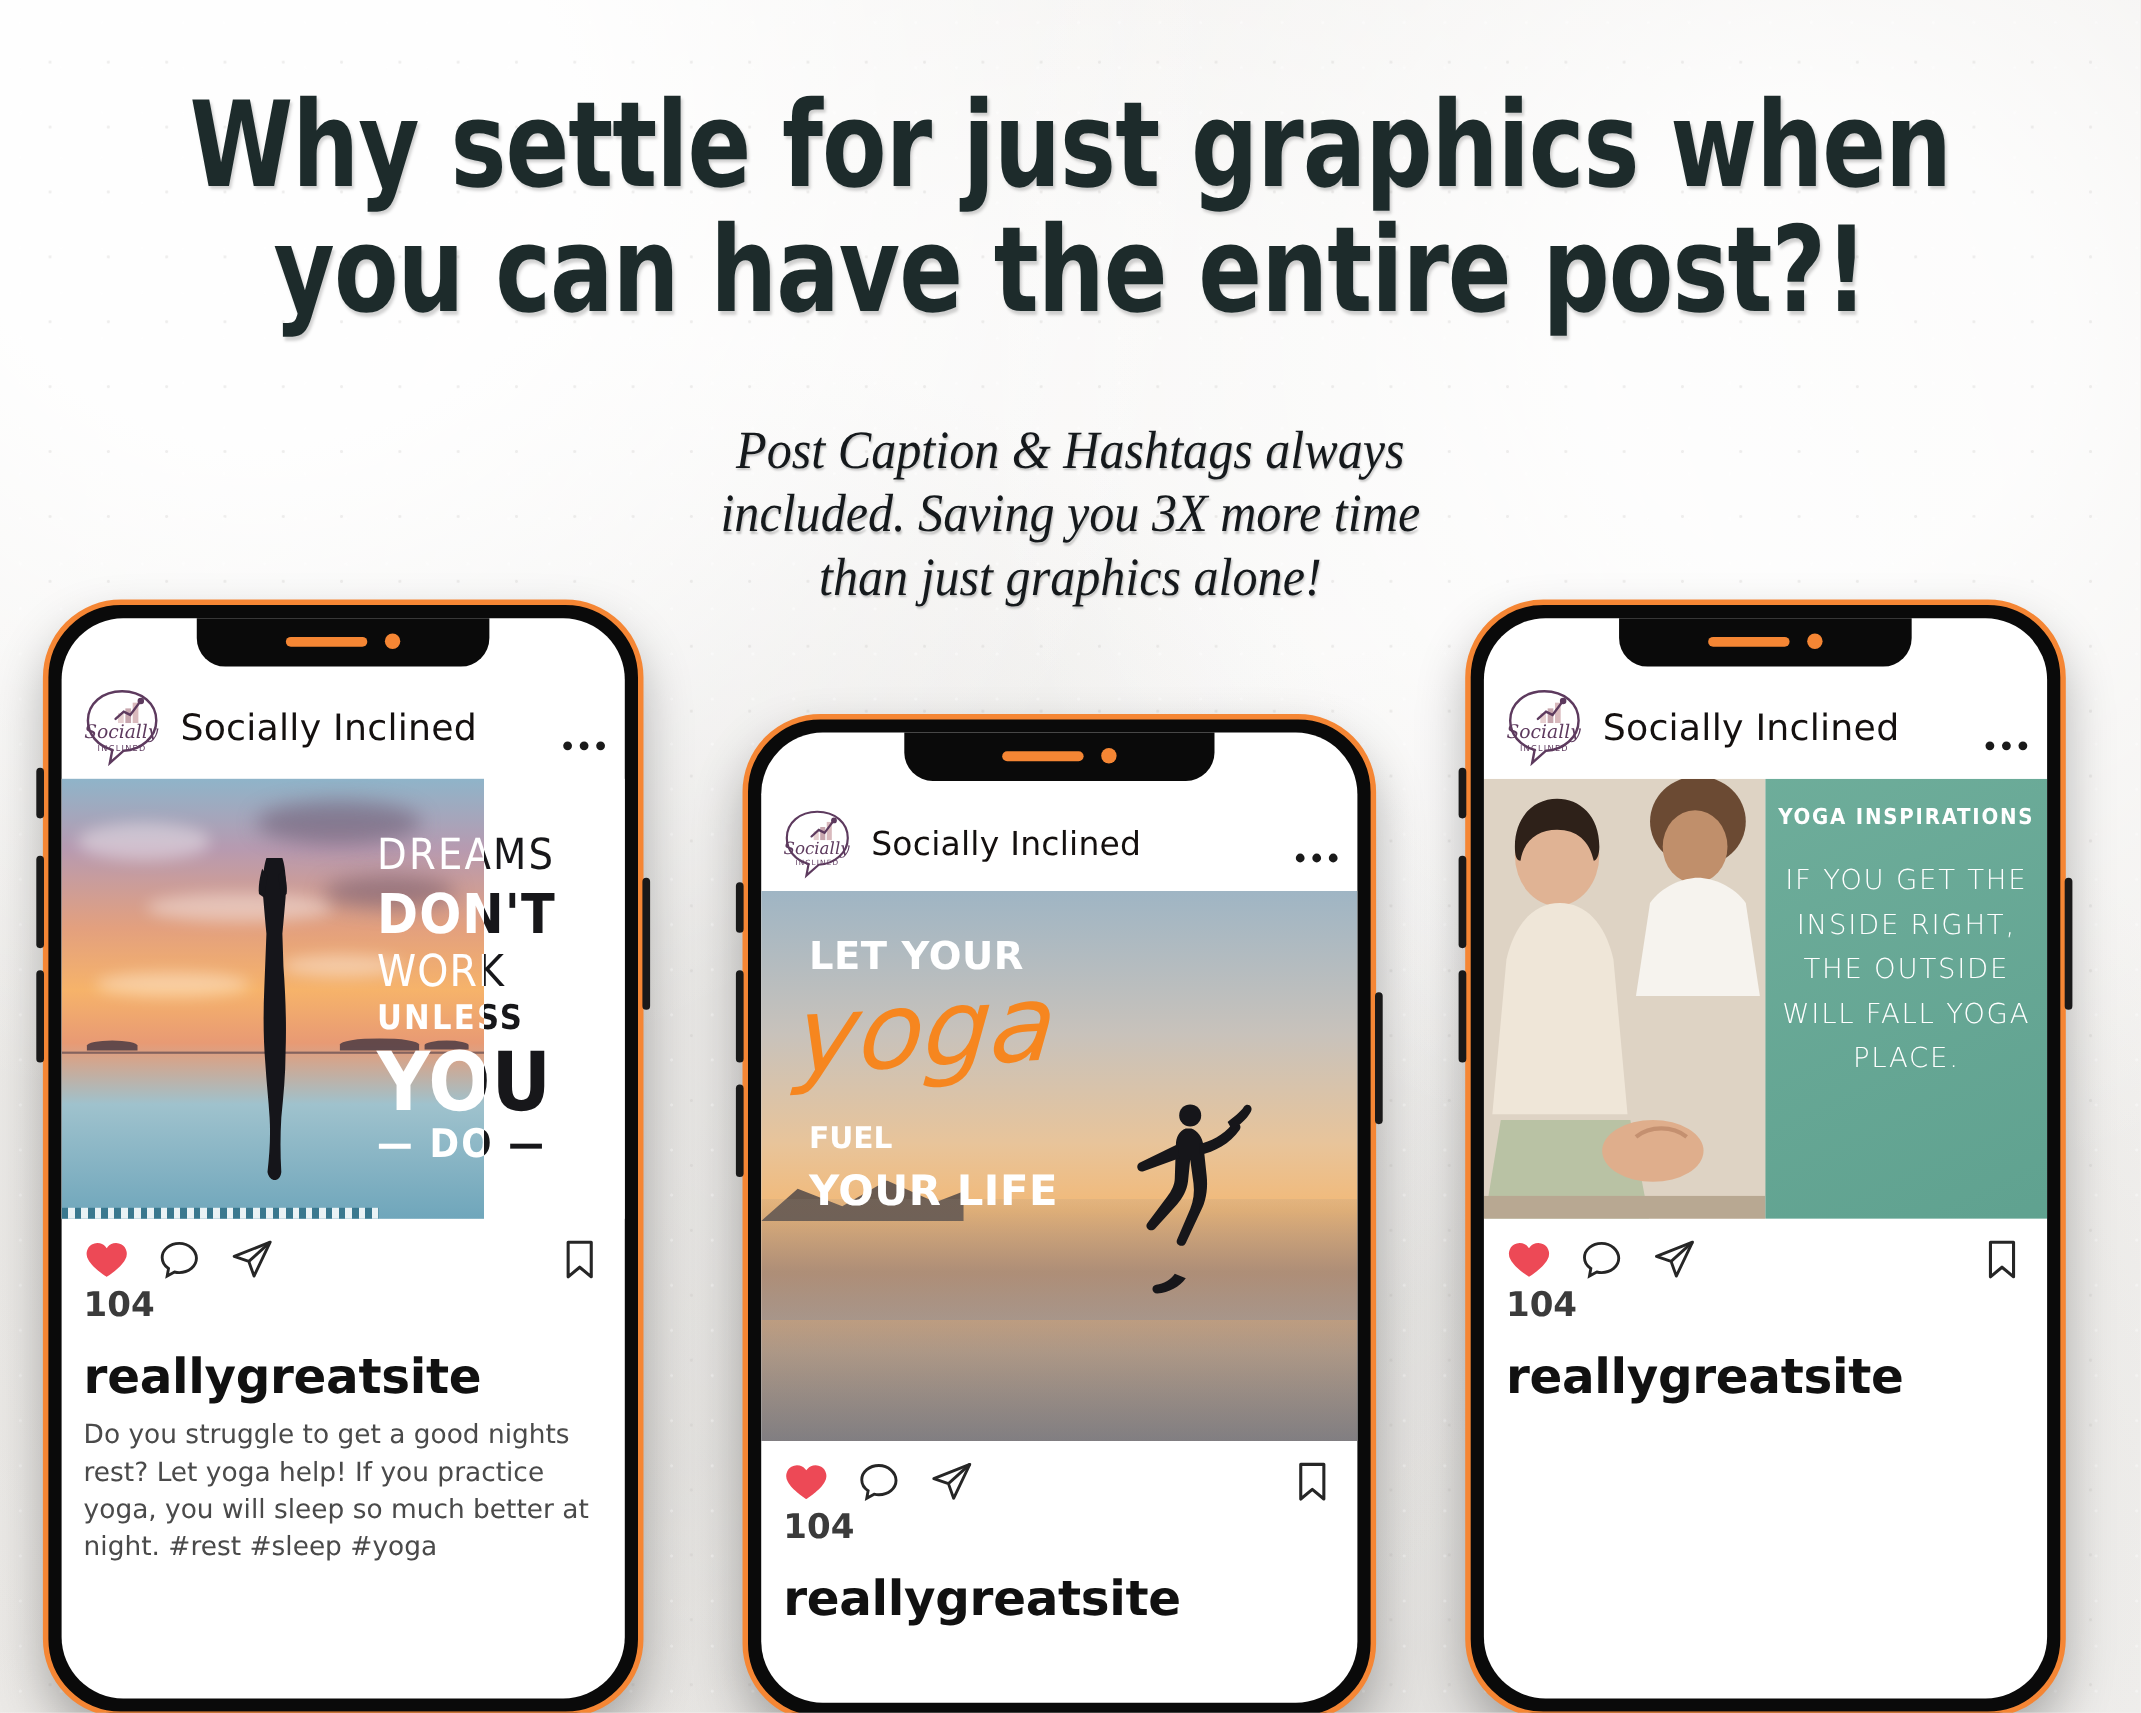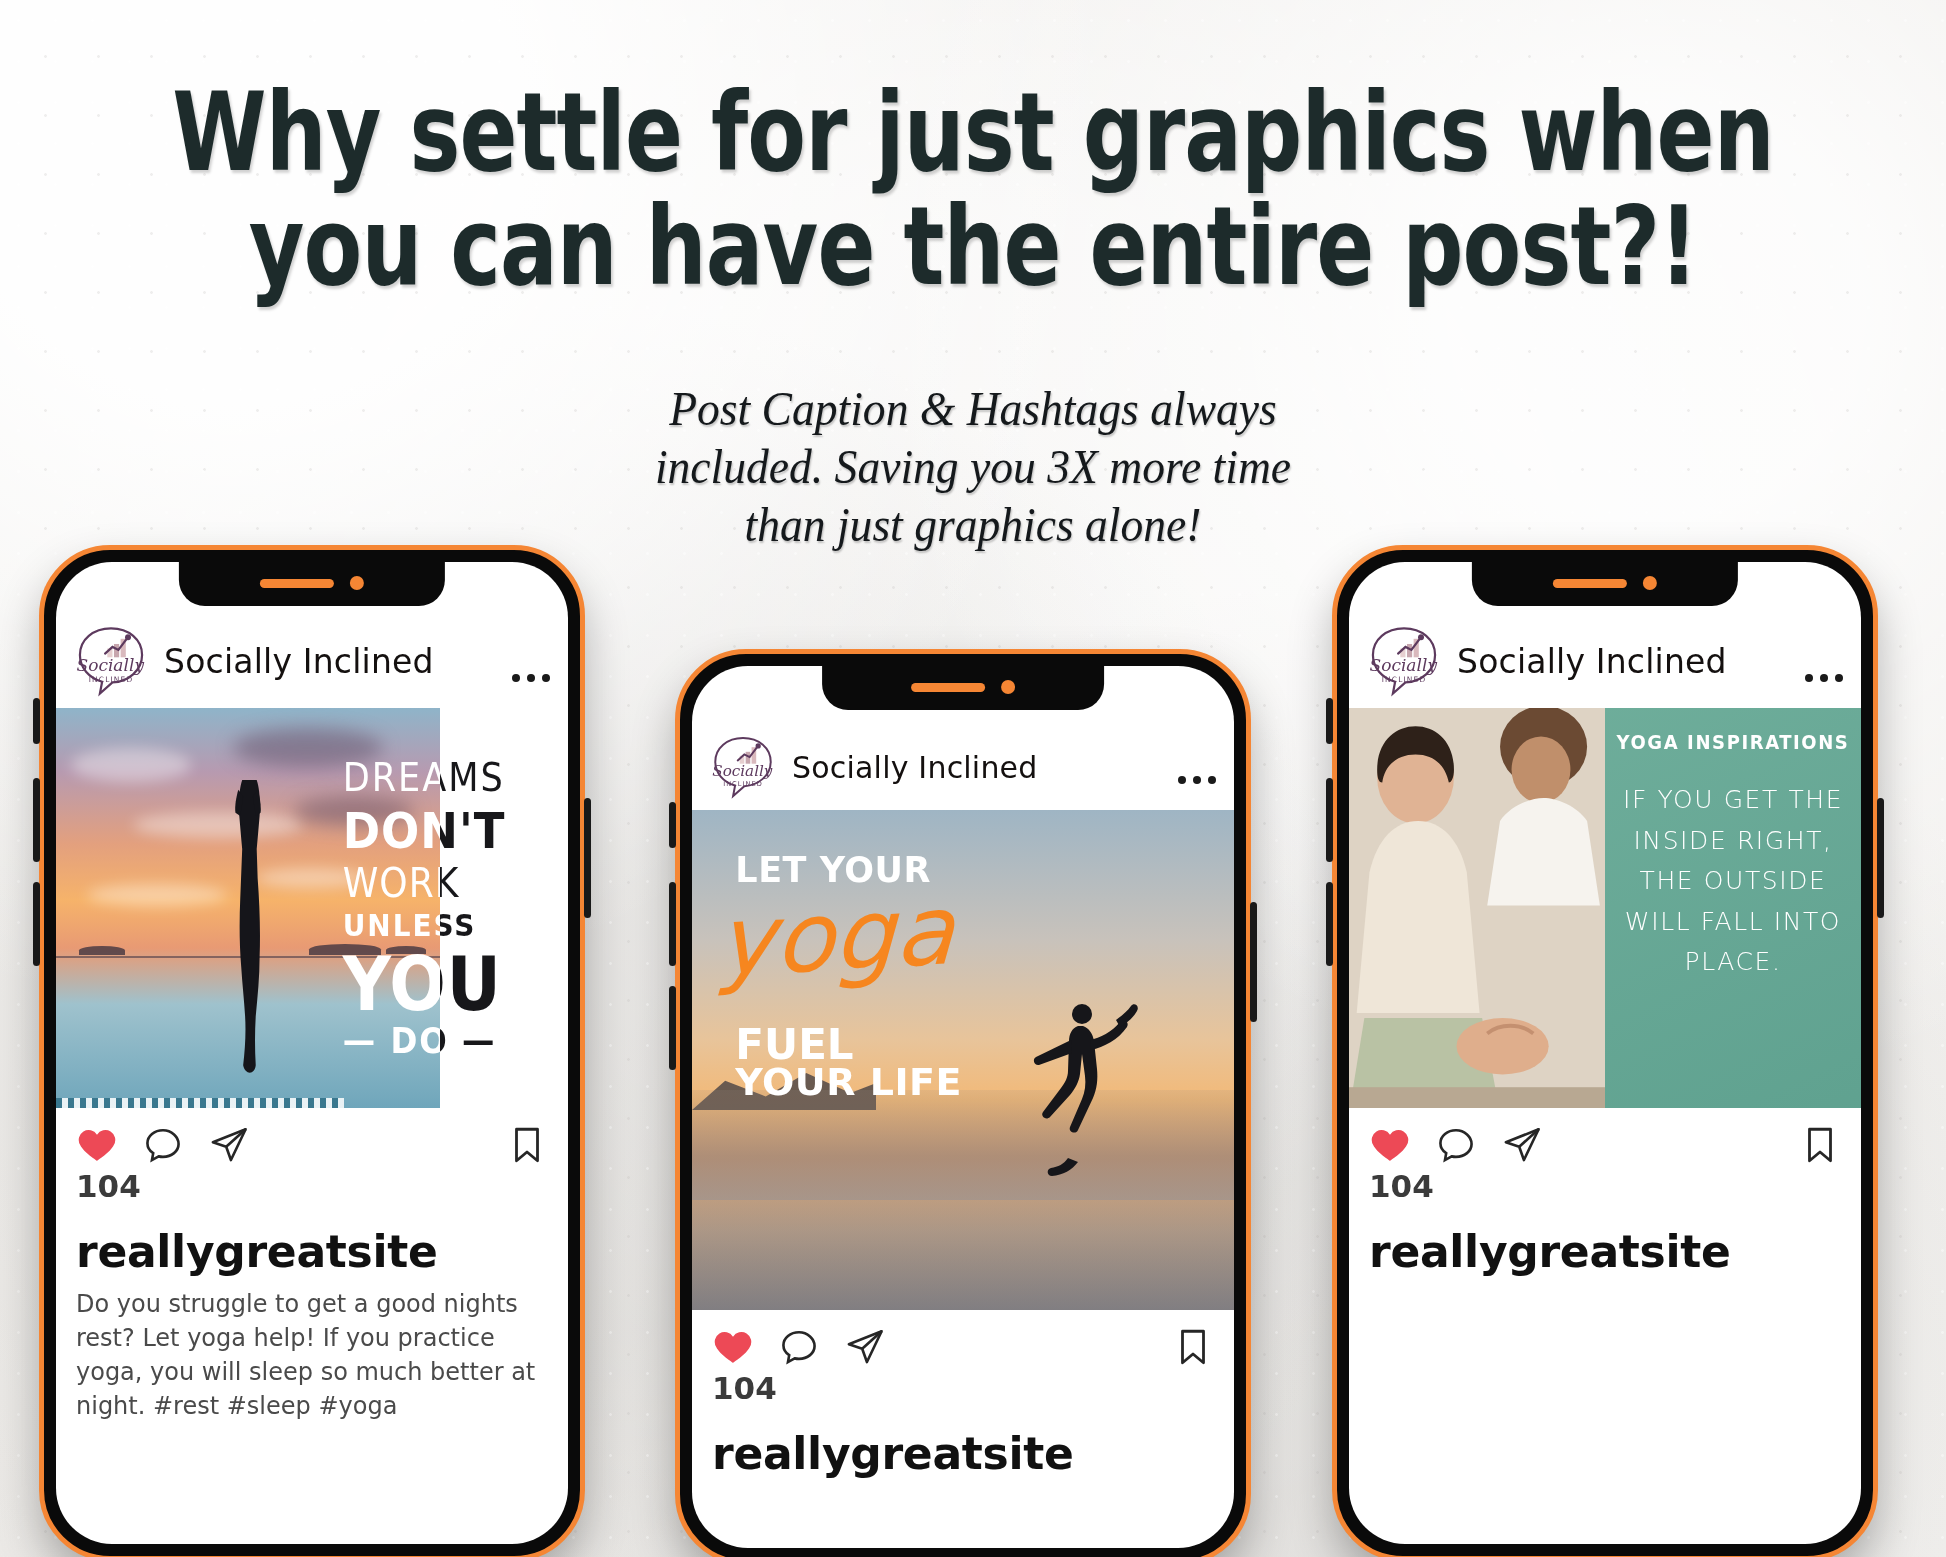--- a/index.html
+++ b/index.html
@@ -197,21 +197,21 @@
   .art2 .t-yoga {
     position: absolute; left: 6%; top: 14%;
     font-family: "DejaVu Sans", "Liberation Sans", sans-serif;
     font-style: italic; font-weight: 400;
     font-size: 96px; color: #f6861f;
     transform: rotate(-3deg) skewX(-8deg);
   }
   .art2 .t-fuel {
     position: absolute; left: 8%; top: 42%;
     font-family: "DejaVu Sans", "Liberation Sans", sans-serif;
-    font-weight: 700; font-size: 42px; color: #fff;
+    font-weight: 700; font-size: 27px; color: #fff;
   }
   .art2 .t-life {
     position: absolute; left: 8%; top: 50%;
     font-family: "DejaVu Sans", "Liberation Sans", sans-serif;
     font-weight: 700; font-size: 38px; color: #fff; letter-spacing: .5px; text-align: right;
   }
   .art2 .beach {
     position: absolute; left:0; right:0; bottom:0; height: 44%;
     background: linear-gradient(180deg, rgba(150,140,130,.15) 0%, rgba(120,110,105,.45) 30%, rgba(160,150,145,.55) 100%);
   }
@@ -509,21 +509,21 @@
             <path d="M22 52c0-22 14-34 30-34s30 12 30 34c0 6-2 10-4 10-3-14-12-22-26-22s-24 8-26 22c-3 0-4-4-4-10z" fill="#2e2119"></path>
             <path d="M16 132c6-26 20-40 38-40s32 14 38 40l10 110H6z" fill="#efe6d8"></path>
             <path d="M12 246h92l14 74H0z" fill="#b9c2a4"></path>
             <ellipse cx="120" cy="268" rx="36" ry="22" fill="#dfae8c"></ellipse>
             <path d="M108 258c10-8 26-8 36 0" fill="none" stroke="#c49070" stroke-width="3"></path>
             <rect y="300" width="200" height="20" fill="#b8a892"></rect>
           </svg>
         </div>
         <div class="panel">
           <div class="kicker">YOGA INSPIRATIONS</div>
-          <div class="quote3">IF YOU GET THE INSIDE RIGHT, THE OUTSIDE WILL FALL INTO PLACE.</div>
+          <div class="quote3">IF YOU GET THE INSIDE RIGHT, THE OUTSIDE WILL FALL YOGA PLACE.</div>
         </div>
       </div>
     </div>
 
     <div class="actions">
       <svg class="icon-btn" viewBox="0 0 24 24">
         <path d="M12 21s-7.5-4.7-9.6-9A5.4 5.4 0 0 1 12 6.1 5.4 5.4 0 0 1 21.6 12c-2.1 4.3-9.6 9-9.6 9z" fill="#ed4956"></path>
       </svg>
       <svg class="icon-btn" viewBox="0 0 24 24">
         <path d="M12 3.6c-4.9 0-8.9 3.3-8.9 7.4 0 2.3 1.3 4.4 3.3 5.7l-.7 3.9 3.8-2.1c.8.2 1.6.3 2.5.3 4.9 0 8.9-3.3 8.9-7.4S16.9 3.6 12 3.6z" fill="none" stroke="#262626" stroke-width="1.5"></path>

